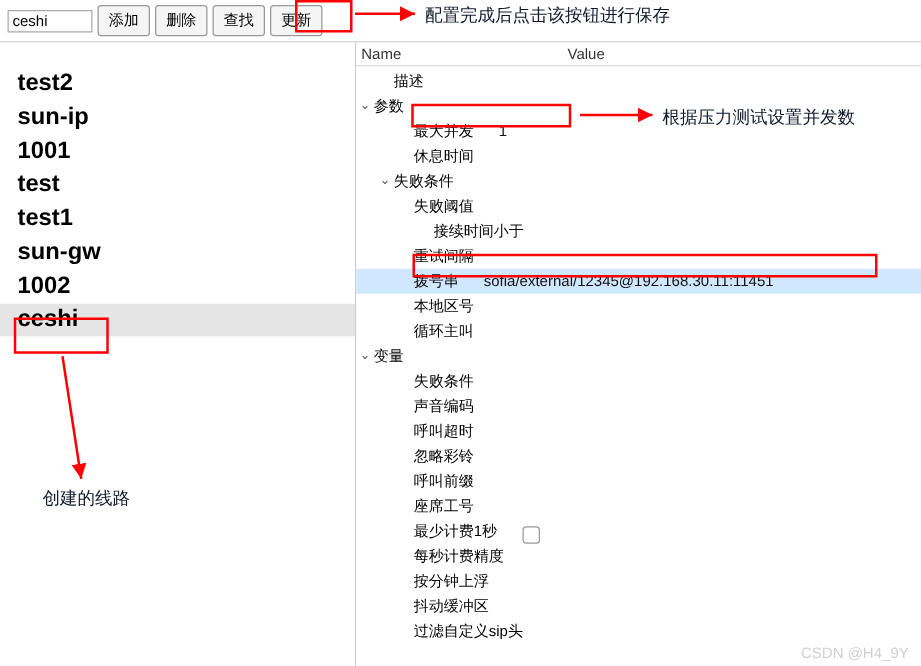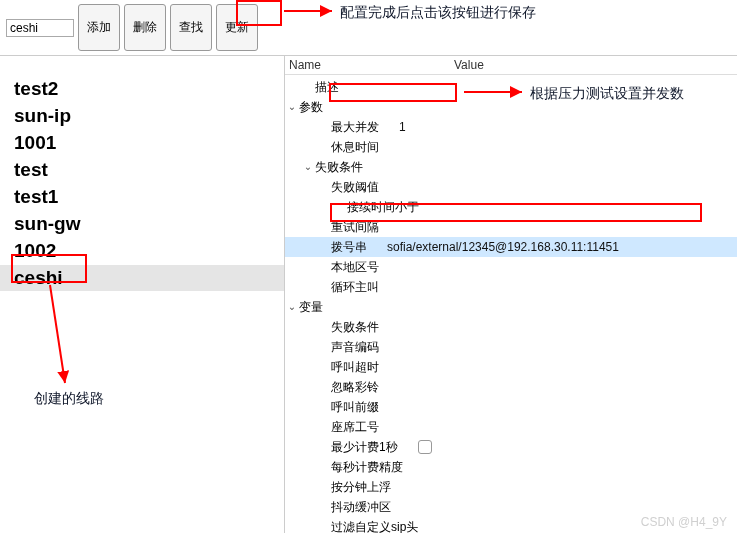--- a/index.html
+++ b/index.html
@@ -21,21 +21,21 @@
       background: #fff;
     }
     .toolbar input[type="text"] {
       width: 68px;
       font-size: 12px;
       padding: 1px 3px;
       border: 1px solid #aaa;
     }
     .toolbar button {
       font-size: 12px;
-      padding: 14px 8px;
+      padding: 3px 8px;
       background: #f5f5f5;
       border: 1px solid #999;
       border-radius: 3px;
       cursor: pointer;
     }
     .main {
       display: flex;
       height: calc(100% - 28px);
     }
     .left-pane {
@@ -64,21 +64,21 @@
       border-bottom: 1px solid #ddd;
       font-size: 12px;
       color: #333;
       padding: 2px 0;
     }
     .tree-header .col-name { width: 165px; padding-left: 4px; }
     .tree-header .col-value { flex: 1; padding-left: 4px; }
     .tree-body { padding: 2px 0; }
     .tree-row {
       display: flex;
-      align-items: center;
+      align-items: flex-end;
       font-size: 12px;
       line-height: 20px;
       white-space: nowrap;
     }
     .tree-row.selected { background: #cfe8ff; }
     .tree-toggle {
       width: 14px;
       display: inline-block;
       text-align: center;
       color: #555;

